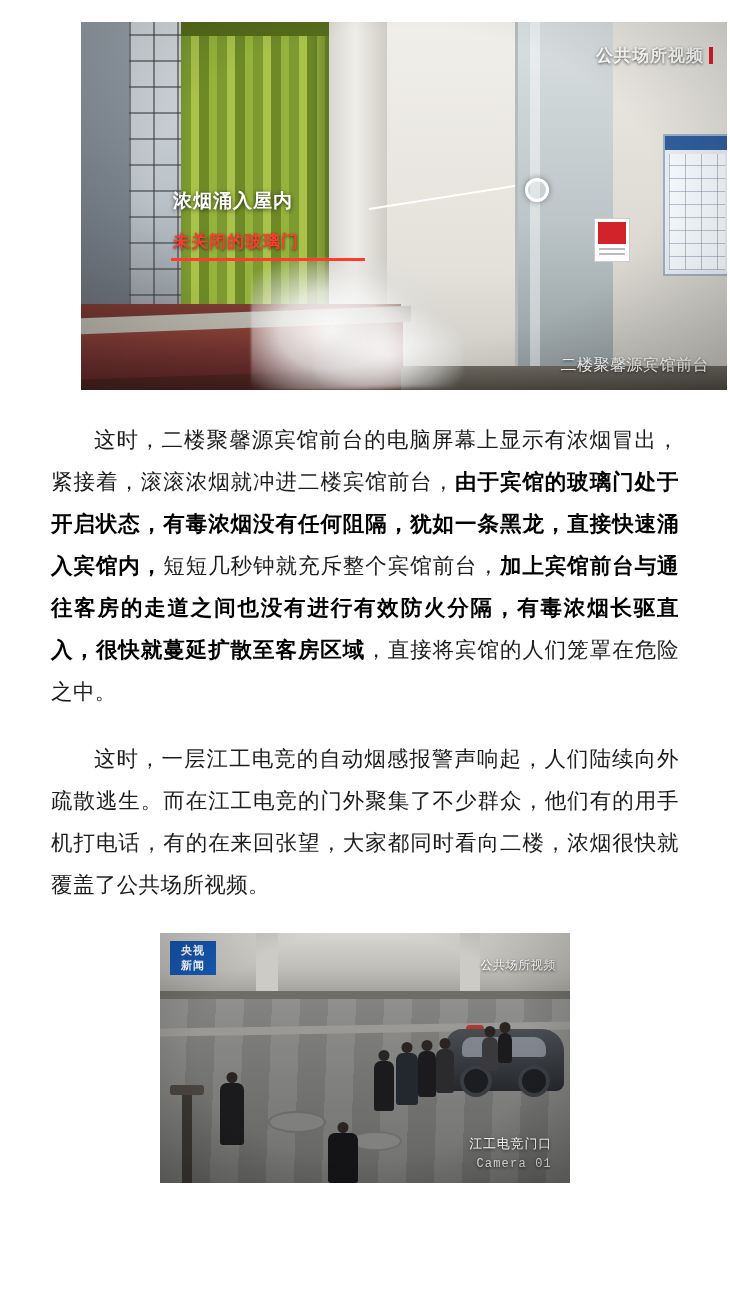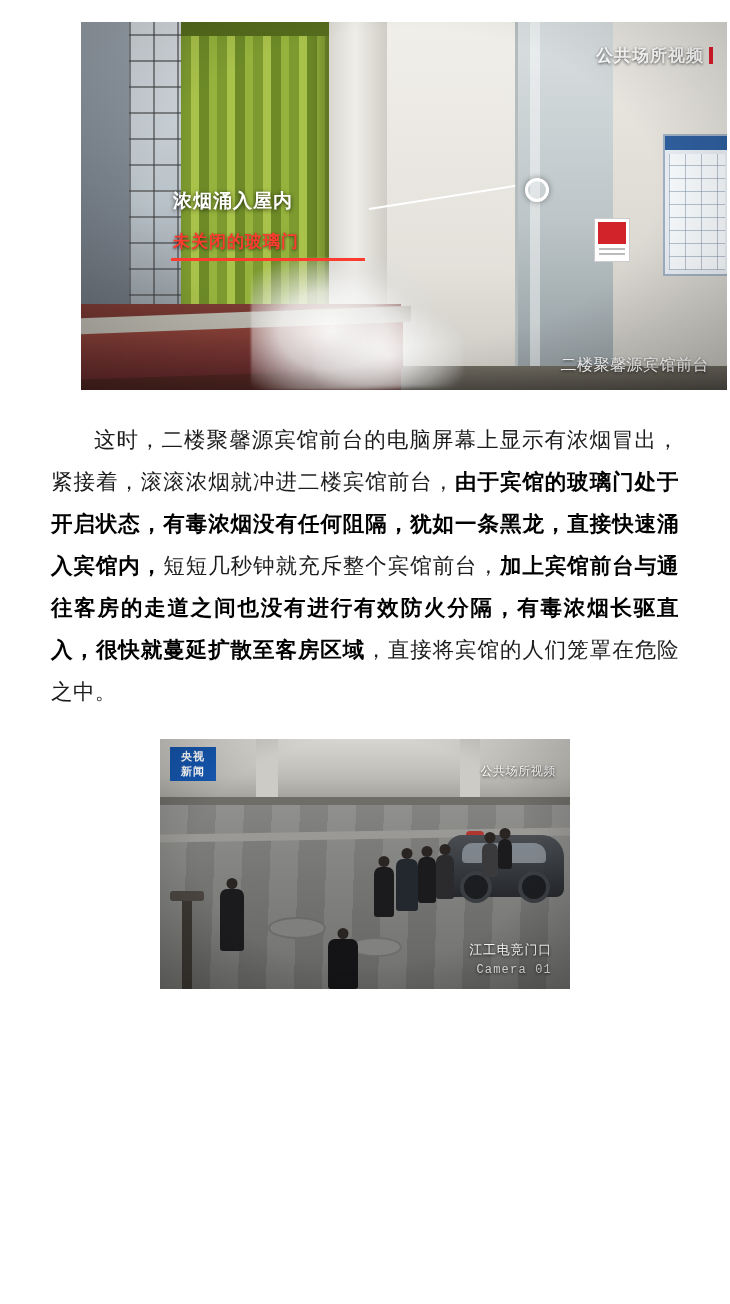--- a/index.html
+++ b/index.html
@@ -439,20 +439,21 @@
       <span>公共场所视频</span>
       <span class="tick"></span>
     </div>
 
     <div class="f1-caption-br">二楼聚馨源宾馆前台</div>
     <div class="f1-vignette"></div>
   </div>
 
   <div class="body-text">
     <p><span>这时，二楼聚馨源宾馆前台的电脑屏幕上显示有浓烟冒出，紧接着，滚滚浓烟就冲进二楼宾馆前台，</span><b>由于宾馆的玻璃门处于开启状态，有毒浓烟没有任何阻隔，犹如一条黑龙，直接快速涌入宾馆内，</b><span>短短几秒钟就充斥整个宾馆前台，</span><b>加上宾馆前台与通往客房的走道之间也没有进行有效防火分隔，有毒浓烟长驱直入，很快就蔓延扩散至客房区域</b><span>，直接将宾馆的人们笼罩在危险之中。</span></p>
+    <p>这时，一层江工电竞的自动烟感报警声响起，人们陆续向外疏散逃生。而在江工电竞的门外聚集了不少群众，他们有的用手机打电话，有的在来回张望，大家都同时看向二楼，浓烟很快就覆盖了公共场所视频。</p>
   </div>
 
   <div class="figure-2">
     <div class="f2-building"></div>
     <div class="f2-pillar-a"></div>
     <div class="f2-pillar-b"></div>
     <div class="f2-awning"></div>
     <div class="f2-ground"></div>
     <div class="f2-curb"></div>
     <div class="f2-manhole"></div>

